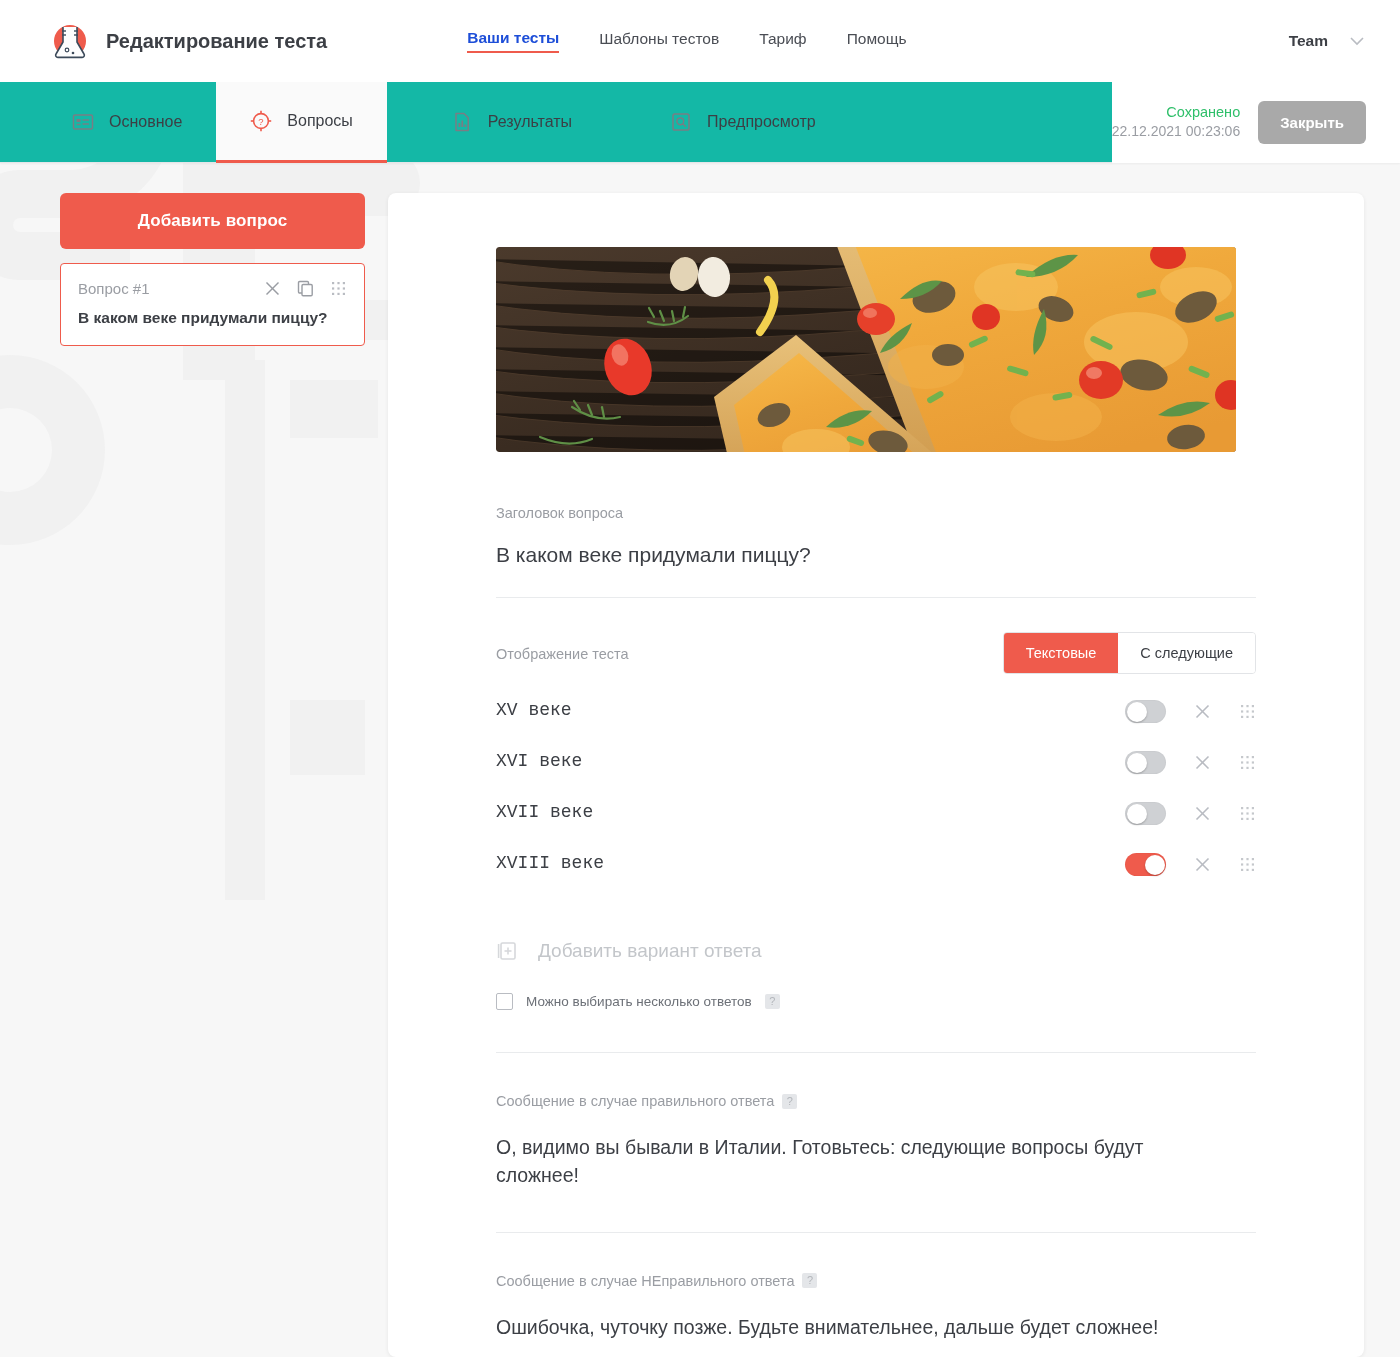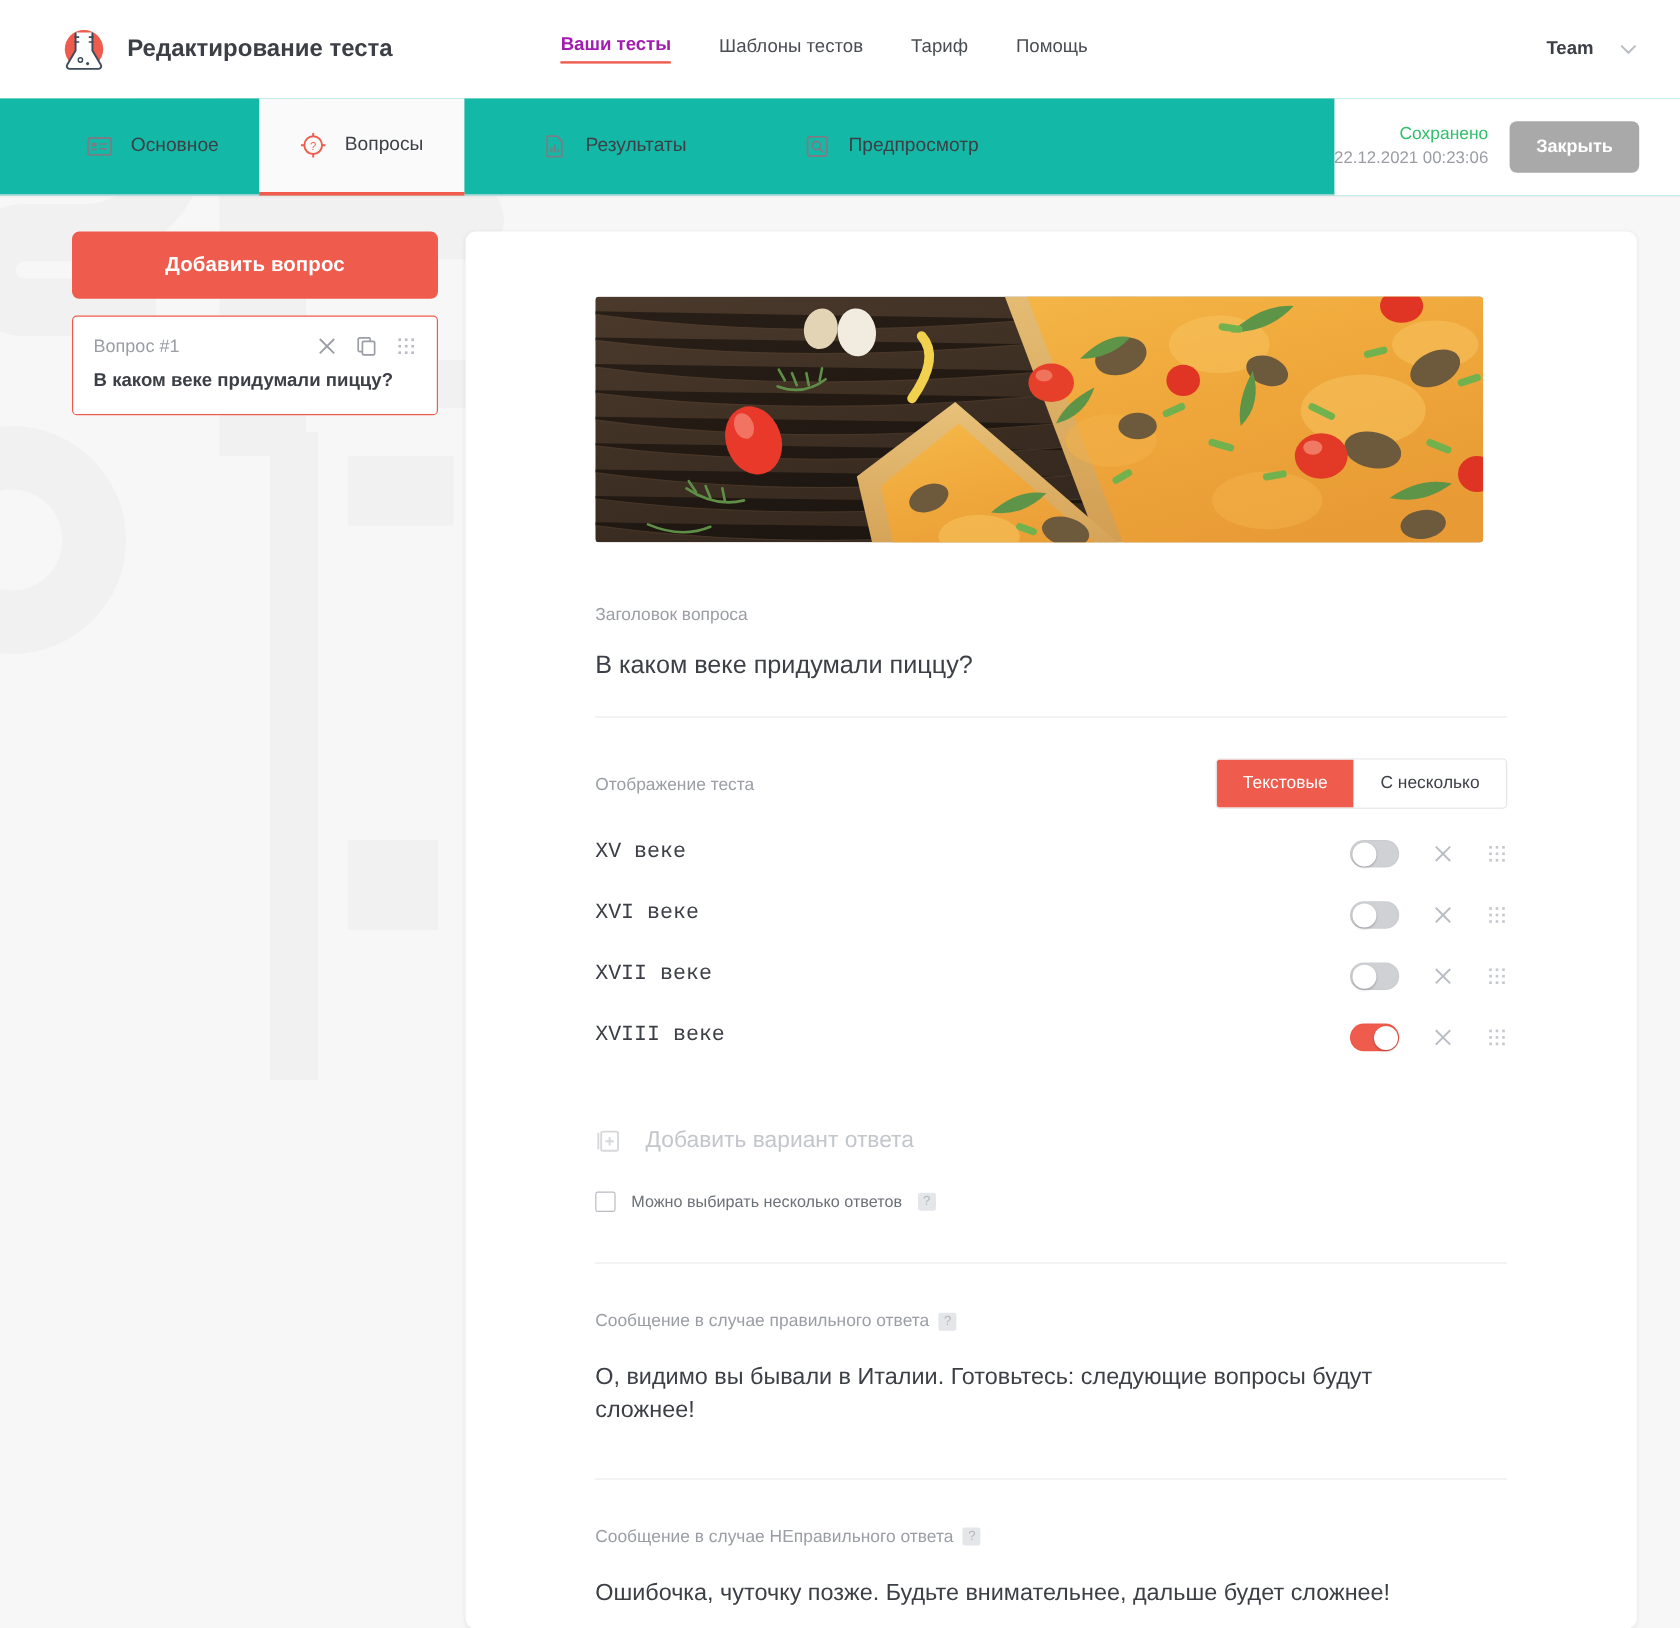--- a/index.html
+++ b/index.html
@@ -34,21 +34,21 @@
   }
   .mainnav {
     display: flex; align-items: center; gap: 40px;
     margin-left: 140px;
   }
   .nav-item {
     font-size: 15.5px; color: #4a4d54; cursor: pointer;
     padding-bottom: 4px; white-space: nowrap;
   }
   .nav-item.active {
-    color: #a21caf; font-weight: bold;
+    color: #1d4ed8; font-weight: bold;
     border-bottom: 2.5px solid #ef5b4c;
   }
   .account {
     margin-left: auto;
     display: flex; align-items: center; gap: 22px;
     font-size: 15.5px; font-weight: bold; color: #3c3f45;
     cursor: pointer;
   }
   .chev { color: #b9bcc2; font-size: 13px; }
 
@@ -495,21 +495,21 @@
       </div>
 
       <div class="field-label">Заголовок вопроса</div>
       <div class="field-value">В каком веке придумали пиццу?</div>
       <div class="hr"></div>
 
       <div class="display-row">
         <div class="field-label">Отображение теста</div>
         <div class="segmented">
           <div class="seg active">Текстовые</div>
-          <div class="seg">С несколько</div>
+          <div class="seg">С следующие</div>
         </div>
       </div>
 
       <div class="options">
 
         <div class="opt-row">
           <span class="opt-text">XV веке</span>
           <span class="opt-ctrls">
             <span class="toggle">
                 <span class="knob"></span>

